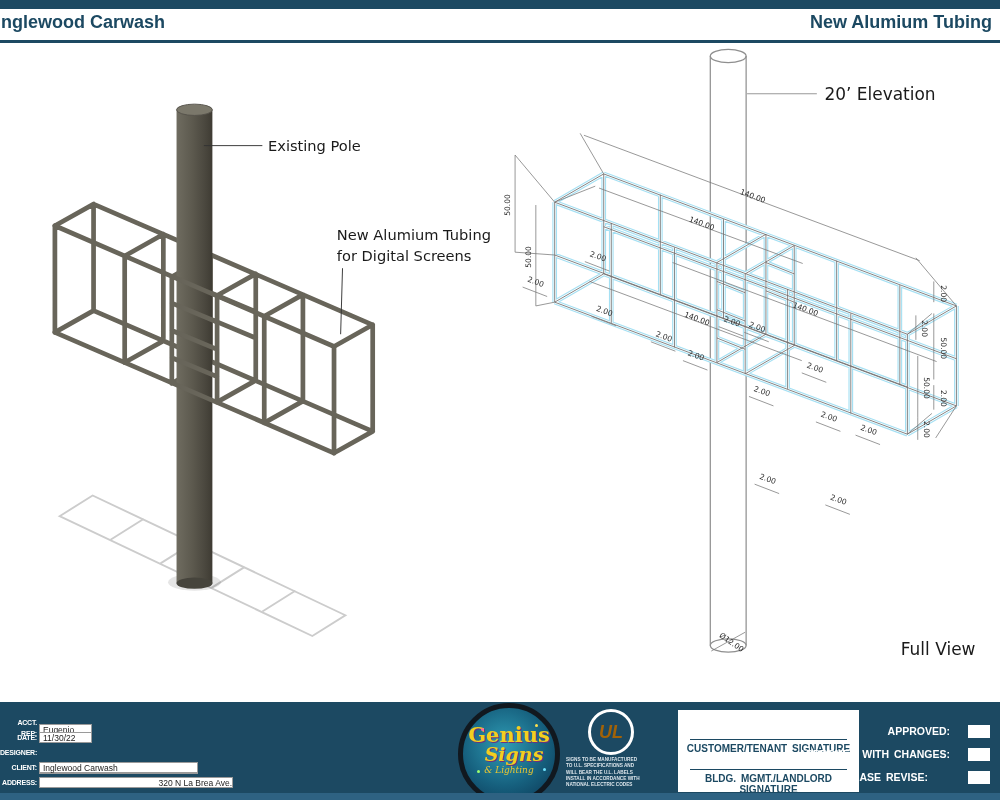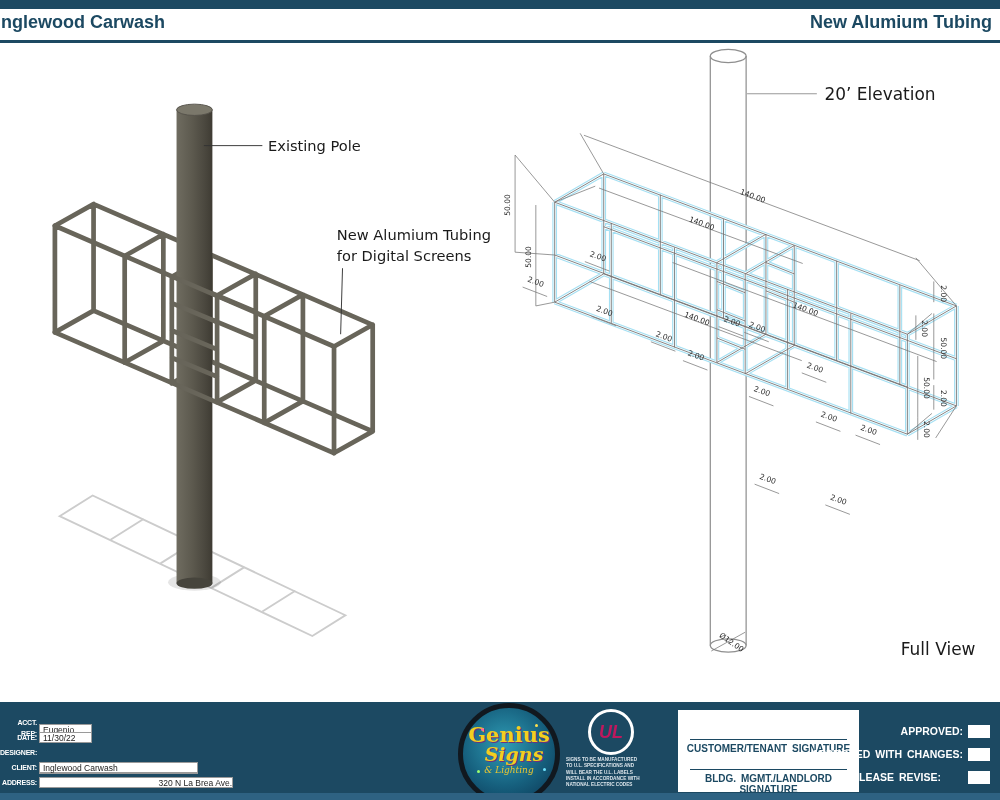--- a/index.html
+++ b/index.html
@@ -34,29 +34,29 @@
         border:5px solid #11181f;box-sizing:border-box;text-align:center;
         background:radial-gradient(circle at 45% 40%, #2f9cb5 0%, #16607e 55%, #0b3350 100%);}
   .logo .g1{margin-top:16px;font-family:"DejaVu Serif",serif;font-weight:bold;
             font-size:21px;color:#f2cf1f;line-height:21px;text-shadow:1px 1px 0 #6d2f7e;}
   .logo .g2{font-family:"DejaVu Serif",serif;font-style:italic;font-weight:bold;font-size:19px;
             color:#f2cf1f;line-height:19px;text-shadow:1px 1px 0 #6d2f7e;padding-left:10px;}
   .logo .g3{font-family:"DejaVu Serif",serif;font-style:italic;font-size:9px;color:#e9c531;line-height:12px;}
   .dot{position:absolute;width:3px;height:3px;border-radius:50%;}
   .ul-circle{position:absolute;left:588px;top:709px;width:46px;height:46px;border:3px solid #ffffff;
              border-radius:50%;box-sizing:border-box;text-align:center;}
-  .ul-mark{font-weight:bold;font-style:italic;font-size:18px;color:#be185d;line-height:40px;}
+  .ul-mark{font-weight:bold;font-style:italic;font-size:18px;color:#a16207;line-height:40px;}
   .ul-note{position:absolute;left:566px;top:757px;width:118px;font-size:4.7px;line-height:6.3px;
            color:#dde6ec;font-weight:bold;}
   .sig-box{position:absolute;left:678px;top:710px;width:181px;height:82px;background:#ffffff;}
   .sig-line{position:absolute;left:12px;right:12px;height:0;border-top:1.5px solid #1c4962;}
   .sig-label{position:absolute;left:0;width:100%;text-align:center;font-size:10px;font-weight:bold;
              color:#1c4962;word-spacing:2px;}
   .appr-row{position:absolute;right:10px;height:14px;display:flex;align-items:center;}
-  .appr-label{font-size:10.5px;font-weight:bold;color:#ffffff;word-spacing:2px;margin-right:5px;}
+  .appr-label{font-size:10.5px;font-weight:bold;color:#ffffff;word-spacing:2px;margin-right:18px;}
   .appr-box{width:22px;height:13px;background:#ffffff;}
 </style>
 </head>
 <body>
 
 <div class="page">
 
   <div class="topbar"></div>
   <div class="hdr-left">Inglewood Carwash</div>
   <div class="hdr-right">New Alumium Tubing</div>

